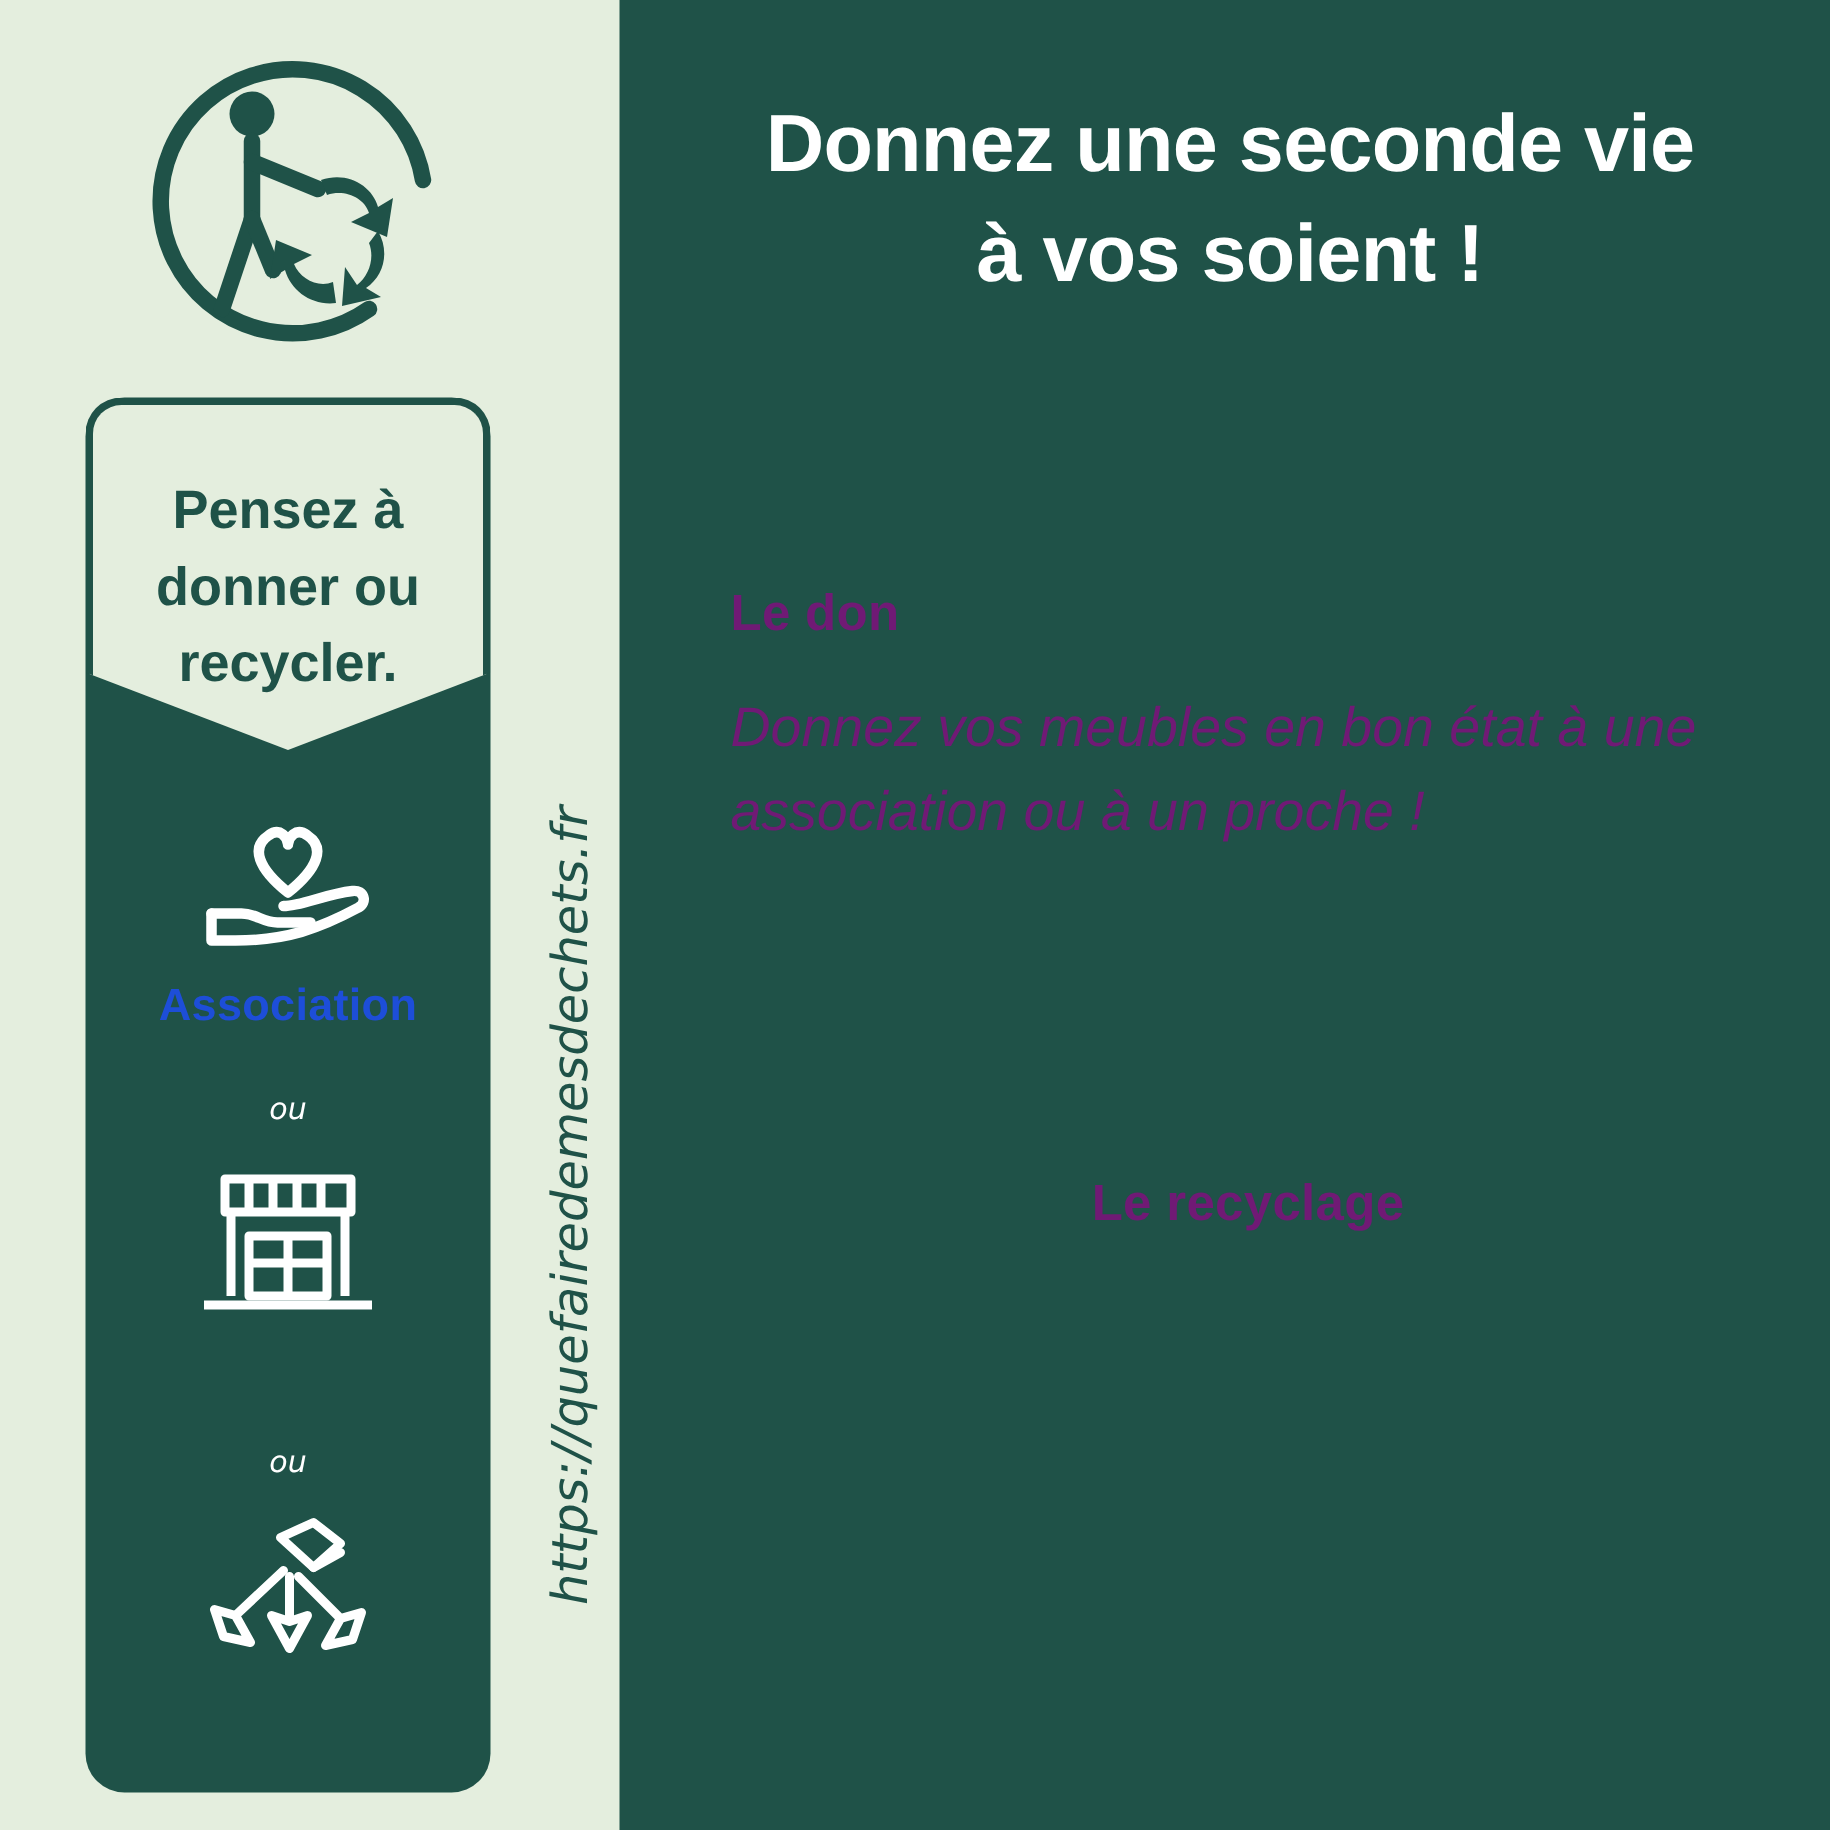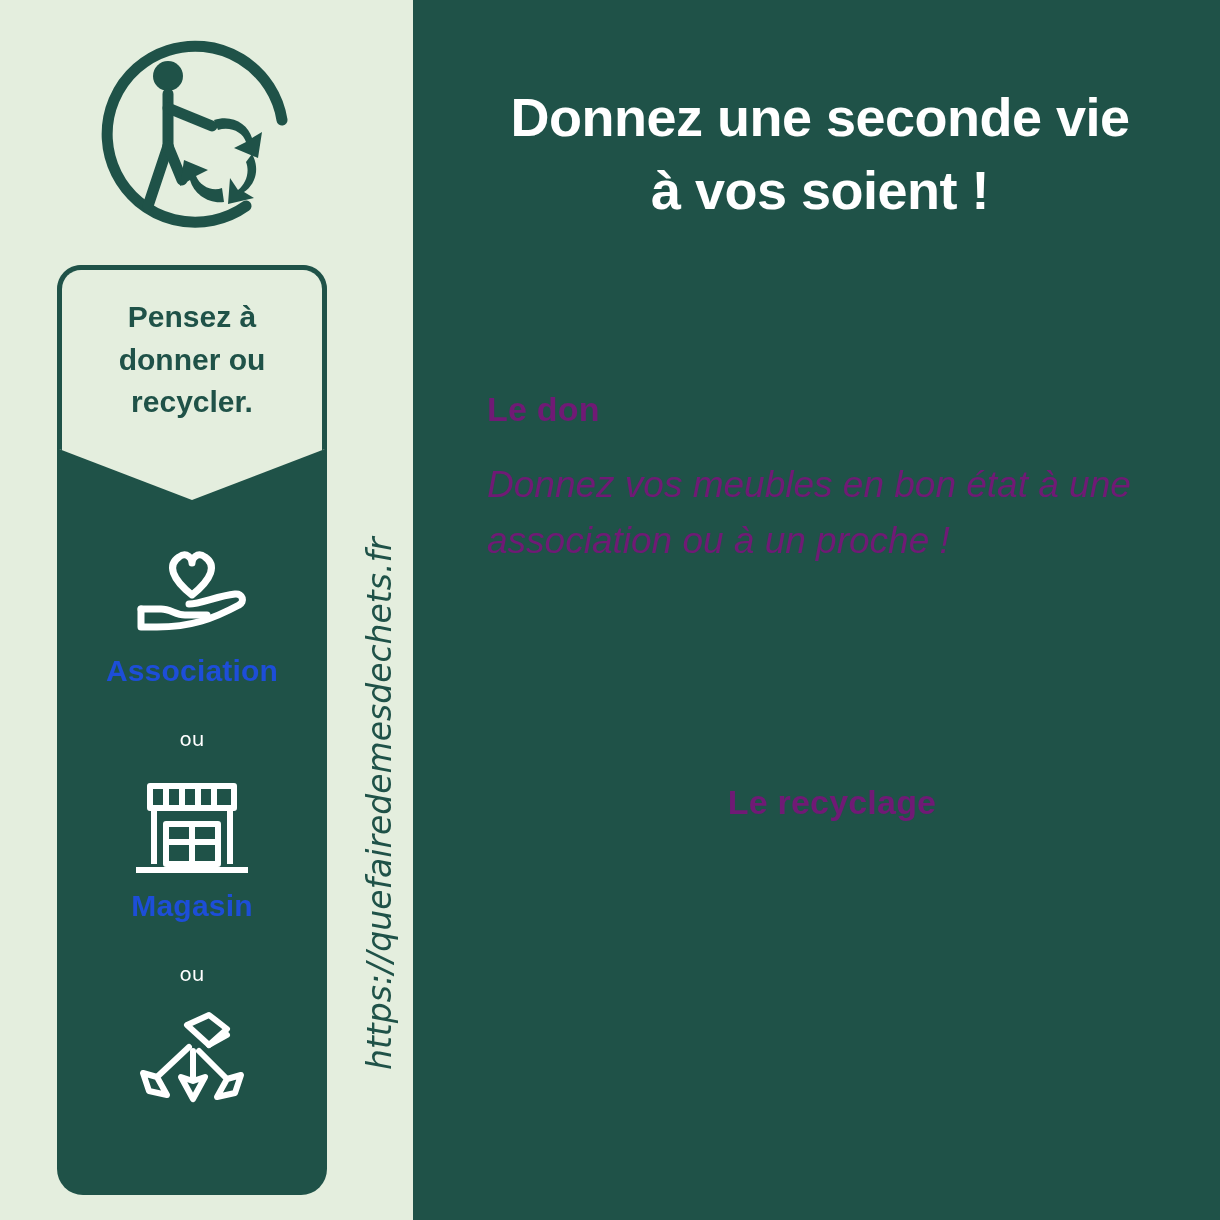--- a/index.html
+++ b/index.html
@@ -25,21 +25,21 @@
     left: 413px;
     top: 0;
     width: 807px;
     height: 1220px;
     background: #1f5248;
   }
   
   .headline {
     position: absolute;
     left: 440px;
-    top: 81px;
+    top: 60px;
     width: 760px;
     text-align: center;
     color: #ffffff;
     font-weight: bold;
     font-size: 54px;
     line-height: 1.35;
     letter-spacing: -0.5px;
   }
   .headline .l1 { display: block; }
   .headline .l2 { display: block; }
@@ -96,26 +96,26 @@
     background: #e4eede;
     border-radius: 24px 24px 0 0;
     box-sizing: border-box;
     border: 5px solid #1f5248;
     border-bottom: none;
     clip-path: polygon(0 0, 100% 0, 100% 78%, 50% 100%, 0 78%);
   }
   .pensez {
     position: absolute;
     left: 62px;
-    top: 296px;
+    top: 314px;
     width: 260px;
     text-align: center;
     color: #1f5248;
     font-weight: bold;
-    font-size: 30px;
+    font-size: 36px;
     line-height: 1.42;
   }
 
   
   .ribbon-item {
     position: absolute;
     left: 57px;
     width: 270px;
     text-align: center;
     color: #1d4ed8;
@@ -132,20 +132,21 @@
     margin-top: 6px;
     letter-spacing: 0.2px;
   }
   .ou {
     position: absolute;
     left: 57px;
     width: 270px;
     text-align: center;
     color: #ffffff;
     font-size: 20px;
+    font-style: italic;
     font-family: "DejaVu Sans", sans-serif;
   }
   .item-assoc { top: 540px; }
   .ou-1 { top: 727px; }
   .item-magasin { top: 775px; }
   .ou-2 { top: 962px; }
   .item-decheterie { top: 1008px; }
 
   
   .vurl {
@@ -223,21 +224,20 @@
         <g fill="none" stroke="#ffffff" stroke-width="6" stroke-linejoin="round">
           <rect x="28" y="12" width="84" height="22"></rect>
           <path d="M44 12 v22 M60 12 v22 M76 12 v22 M92 12 v22"></path>
           <path d="M32 34 v56 M108 34 v56"></path>
           <rect x="44" y="50" width="52" height="40"></rect>
           <path d="M70 50 v40 M44 68 h52"></path>
           <path d="M14 96 h112"></path>
         </g>
       </svg>
     </div>
-    <div class="lbl">Magasin</div>
   </div>
 
   <div class="ou ou-2">ou</div>
 
   <div class="ribbon-item item-decheterie">
     <div class="ico">
       <svg viewBox="0 0 130 110" width="130" height="110" aria-hidden="true">
         <g fill="none" stroke="#ffffff" stroke-width="6" stroke-linejoin="round" stroke-linecap="round">
           <path d="M60 18 l22 -10 l18 14 l-18 16 z"></path>
           <path d="M82 38 l18 -10"></path>

